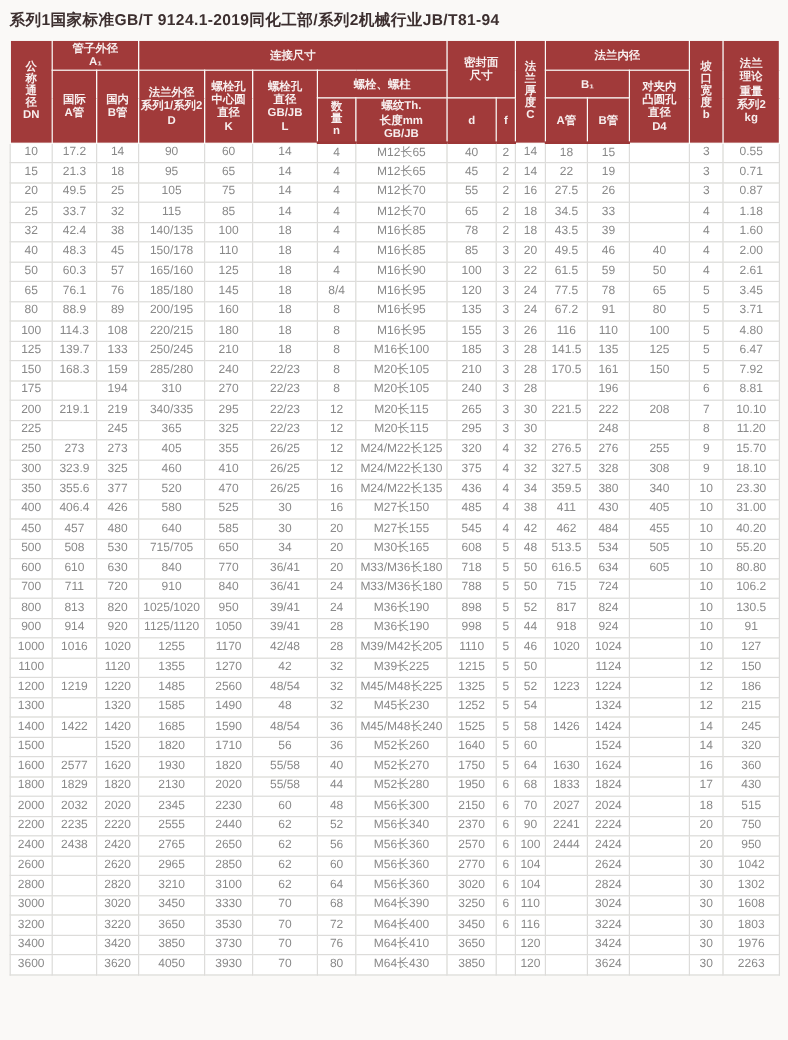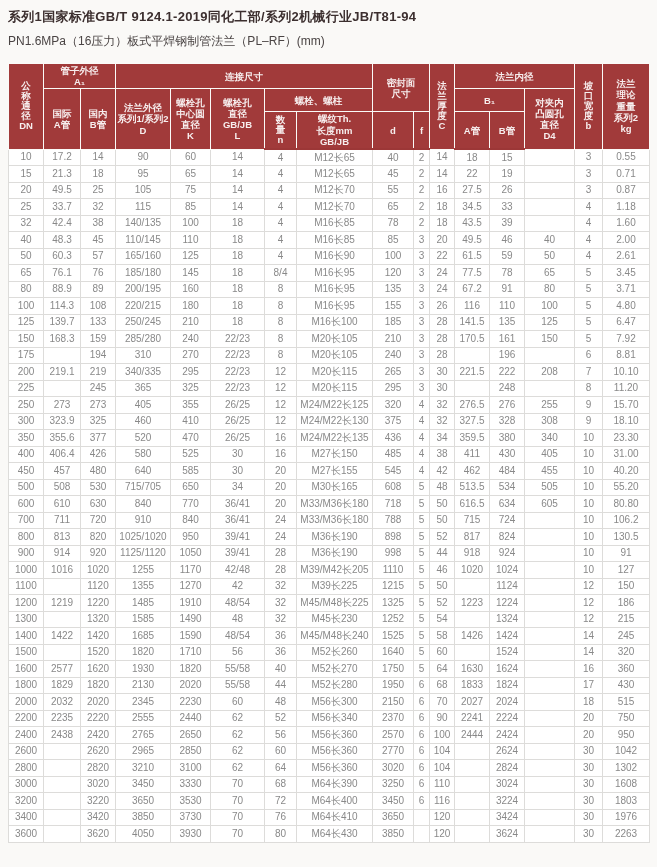--- a/index.html
+++ b/index.html
@@ -56,21 +56,20 @@
     line-height: 1;
     overflow: hidden;
     white-space: nowrap;
   }
 </style>
 </head>
 <body>
 
 <div class="page">
   <h1 class="title">系列1国家标准GB/T 9124.1-2019同化工部/系列2机械行业JB/T81-94</h1>
-  <h2 class="subtitle">PN1.6MPa（16压力）板式平焊钢制管法兰（PL–RF）(mm)</h2>
 
   <table class="spec">
     <colgroup>
       <col style="width:35px">
         <col style="width:37px">
         <col style="width:35px">
       <col style="width:55px">
         <col style="width:40px">
         <col style="width:54px">
       <col style="width:32px">
@@ -237,21 +236,21 @@
           <td>43.5</td>
           <td>39</td>
           <td></td>
           <td>4</td>
           <td>1.60</td>
         </tr>
         <tr>
           <td>40</td>
           <td>48.3</td>
           <td>45</td>
-          <td>110/145</td>
+          <td>150/178</td>
           <td>110</td>
           <td>18</td>
           <td>4</td>
           <td>M16长85</td>
           <td>85</td>
           <td>3</td>
           <td>20</td>
           <td>49.5</td>
           <td>46</td>
           <td>40</td>
@@ -634,21 +633,21 @@
           <td>1124</td>
           <td></td>
           <td>12</td>
           <td>150</td>
         </tr>
         <tr>
           <td>1200</td>
           <td>1219</td>
           <td>1220</td>
           <td>1485</td>
-          <td>1910</td>
+          <td>2560</td>
           <td>48/54</td>
           <td>32</td>
           <td>M45/M48长225</td>
           <td>1325</td>
           <td>5</td>
           <td>52</td>
           <td>1223</td>
           <td>1224</td>
           <td></td>
           <td>12</td>

